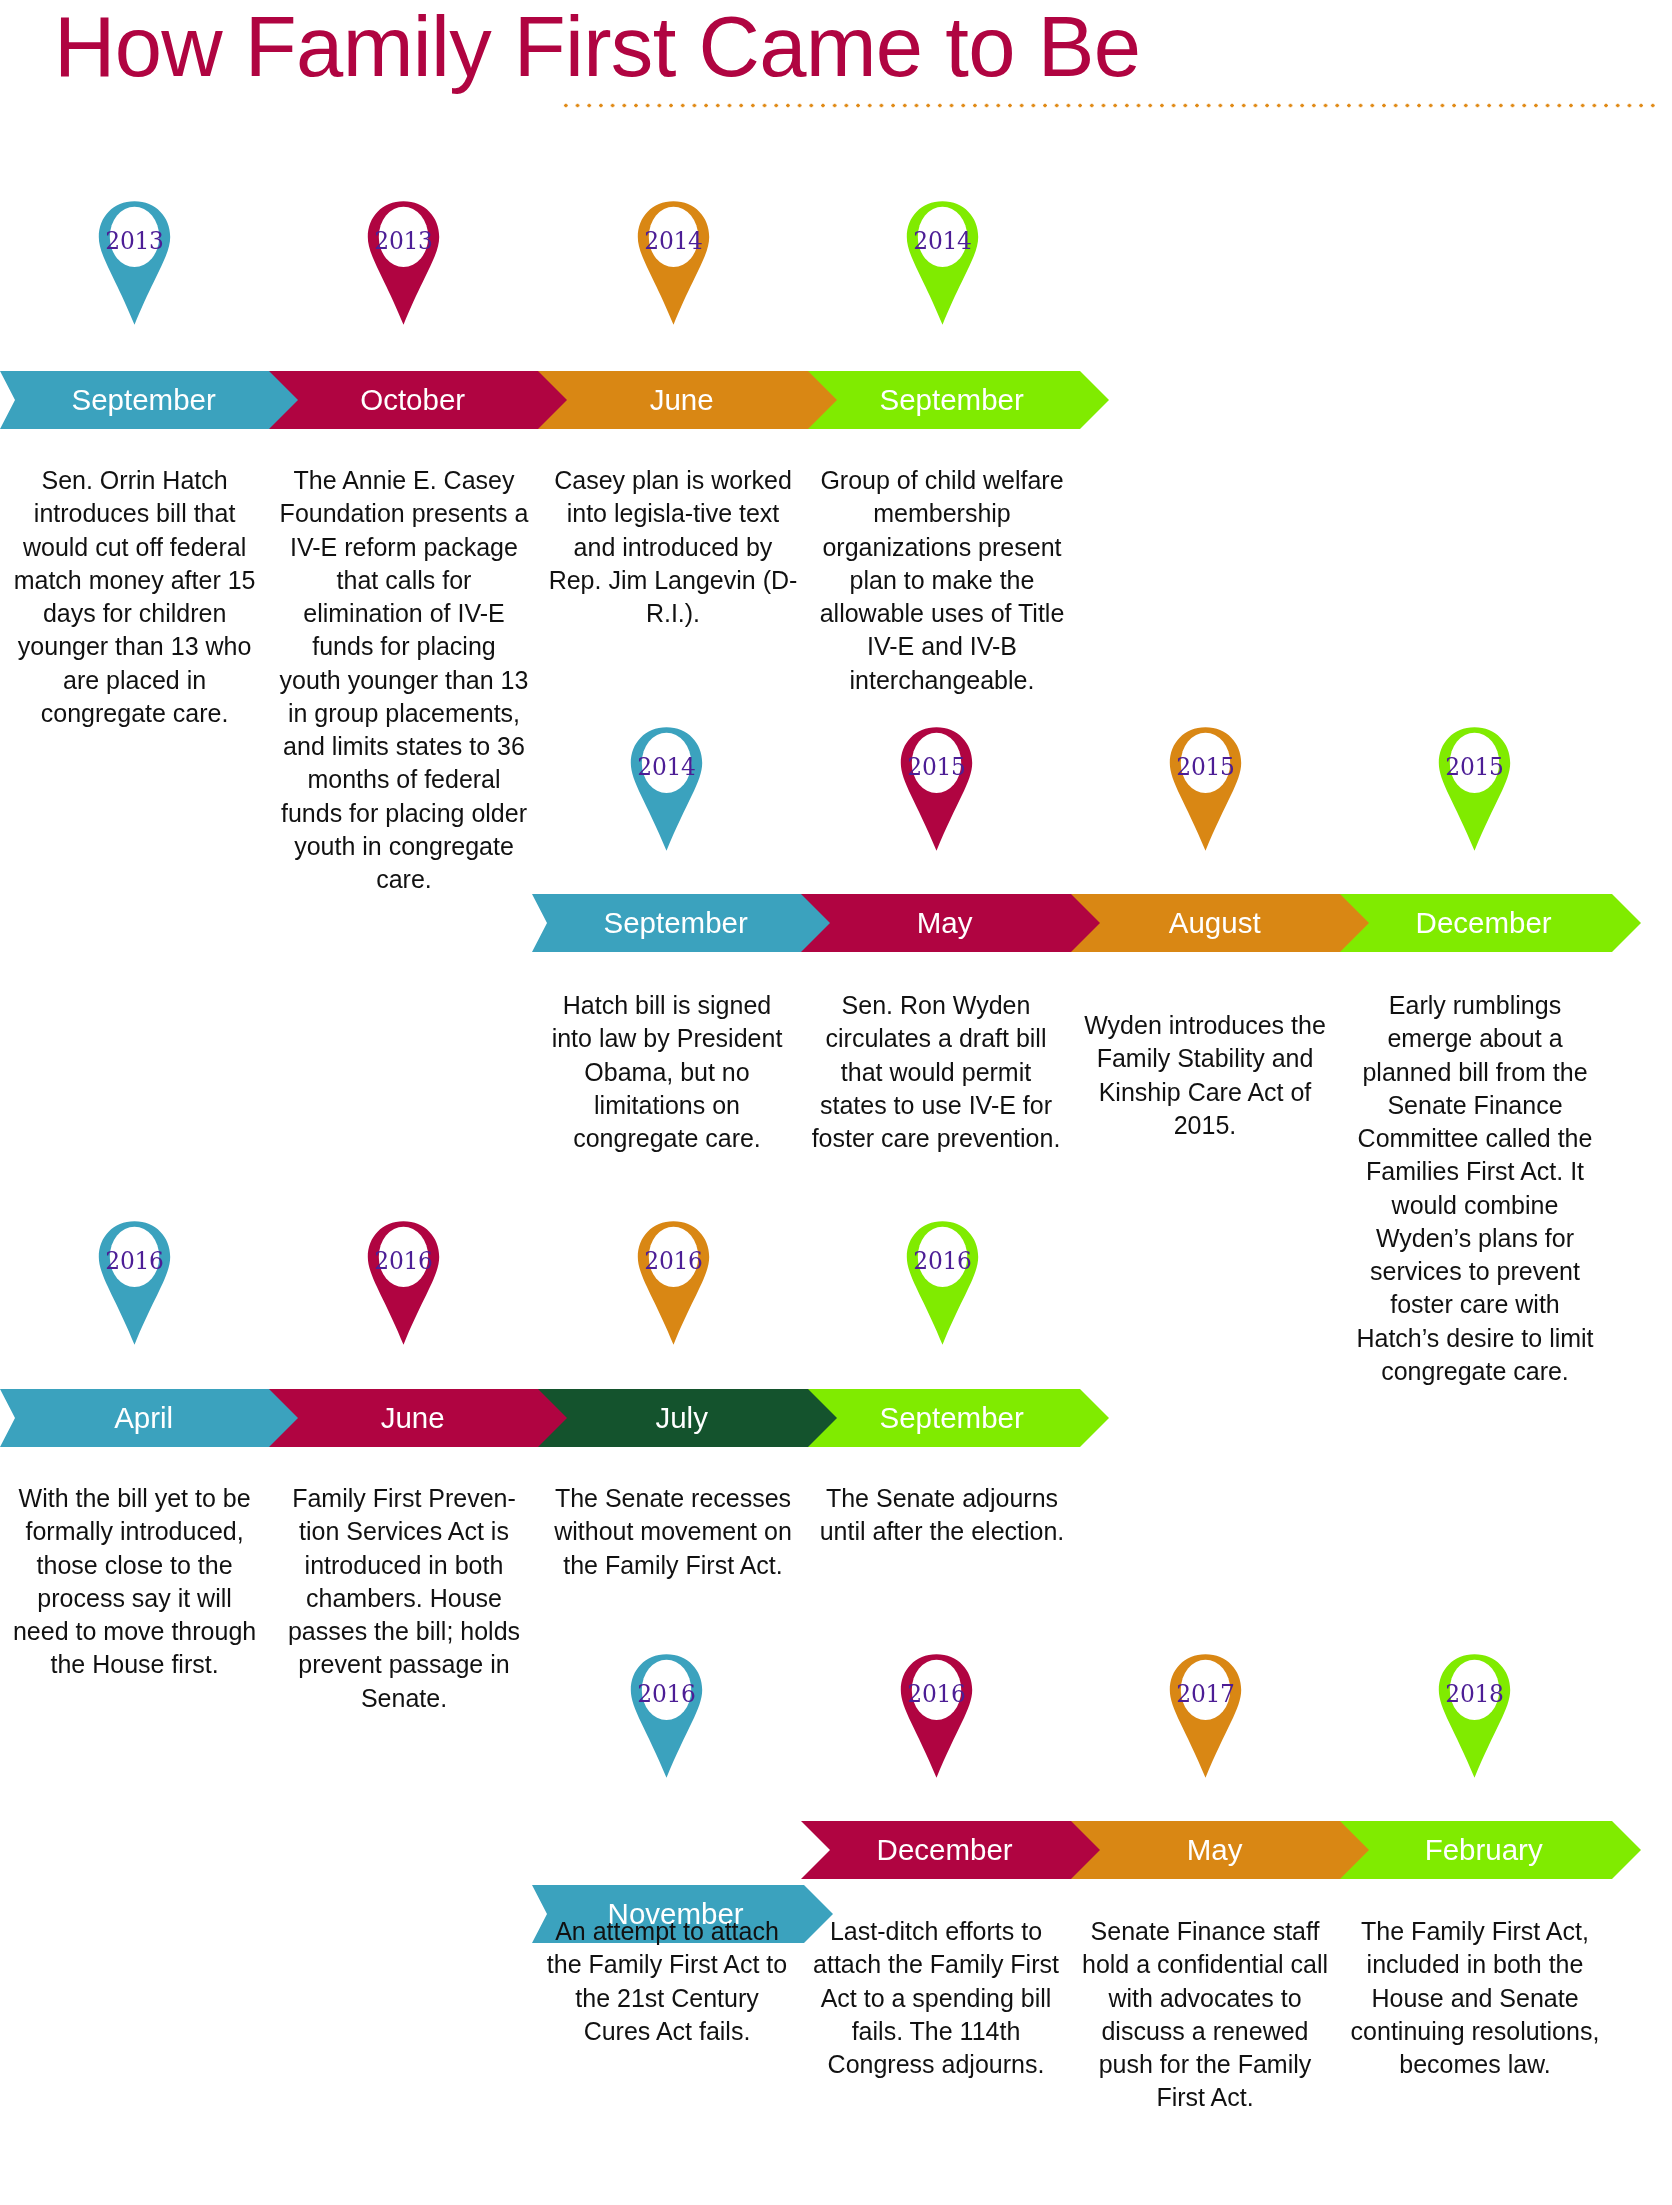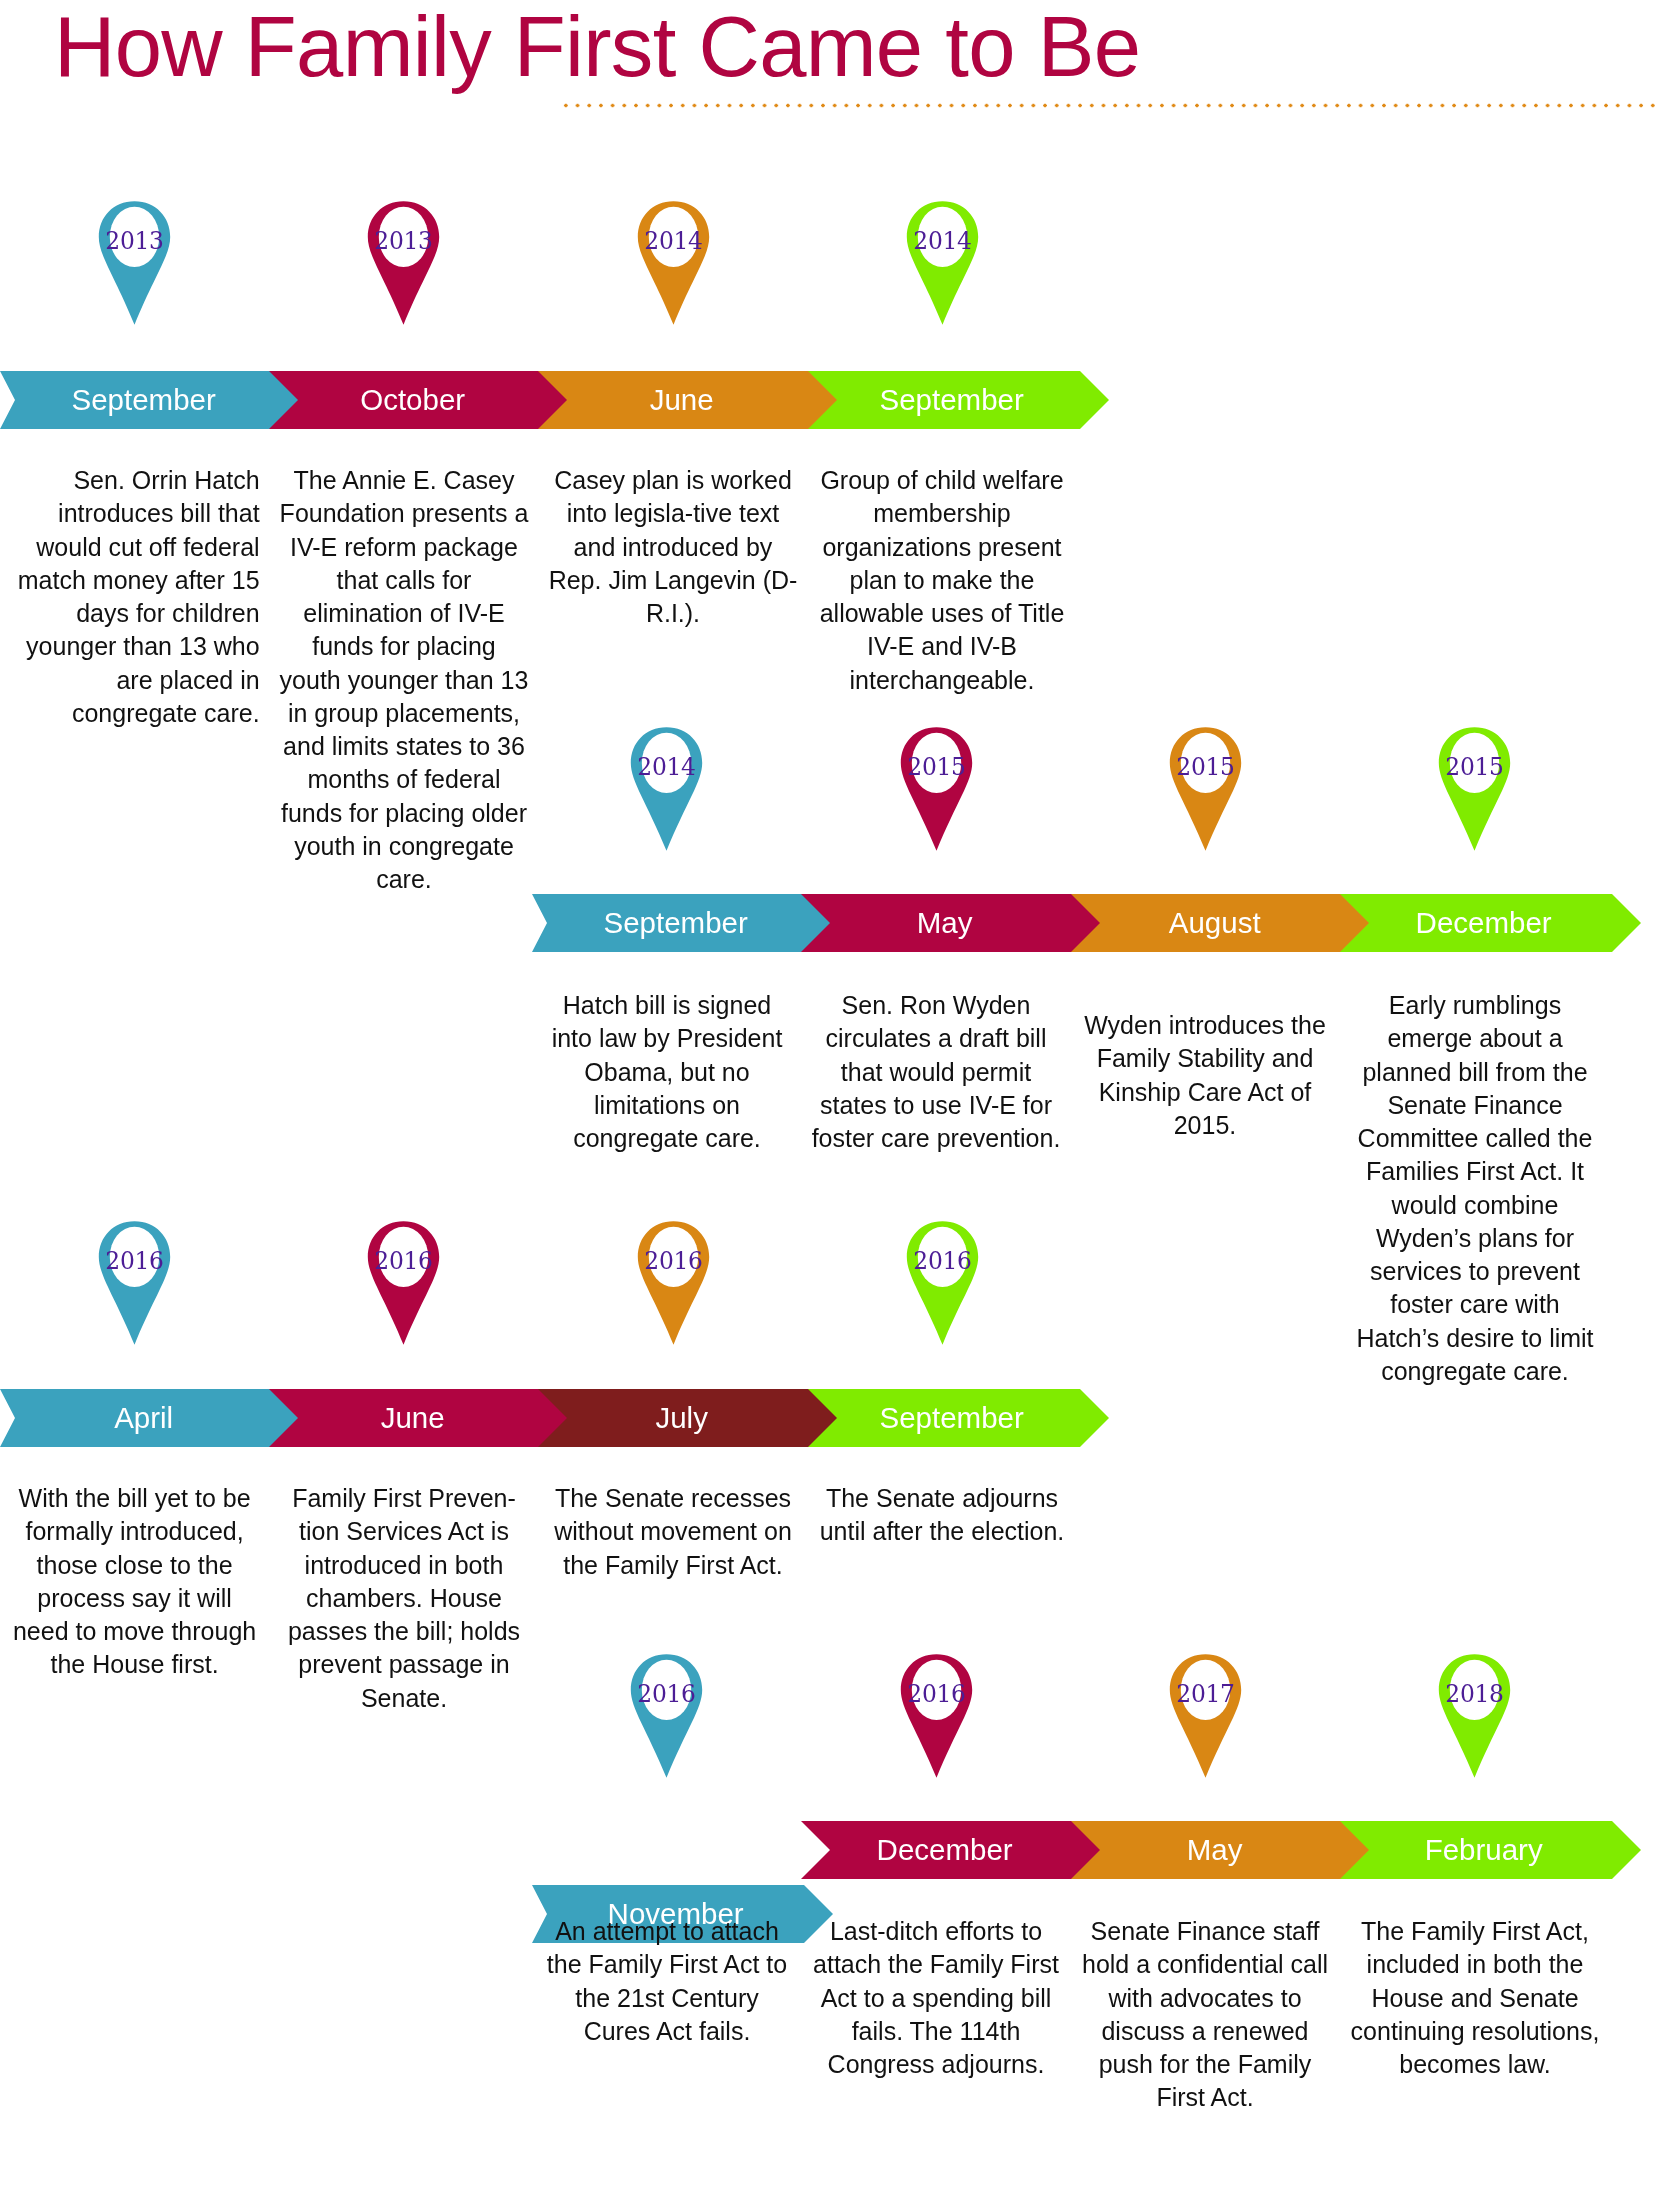--- a/index.html
+++ b/index.html
@@ -91,21 +91,21 @@
     <div class="pin" style="left: 94px; top: 199px;">
       <svg viewBox="0 0 118 186" xmlns="http://www.w3.org/2000/svg" aria-hidden="true">
         <path d="M59 3 C28 3 7 26 7 55 C7 82 30 112 59 183 C88 112 111 82 111 55 C111 26 90 3 59 3 Z" fill="#3ba2be"></path>
         <ellipse cx="59" cy="55" rx="36" ry="44" fill="#ffffff"></ellipse>
       </svg>
       <div class="pin-year">2013</div>
     </div>
     <div class="bar first" style="left: 0px; top: 371px; width: 301px; background: rgb(59, 162, 190);">
       <span class="bar-label">September</span>
     </div>
-    <div class="coltext" style="left: 9.6px; top: 464px; width: 250px; text-align: right;">Sen. Orrin Hatch introduces bill that would cut off federal match money after 15 days for children younger than 13 who are placed in congregate care.</div>
+    <div class="coltext" style="left: 9.6px; top: 464px; width: 250px;">Sen. Orrin Hatch introduces bill that would cut off federal match money after 15 days for children younger than 13 who are placed in congregate care.</div>
     <div class="pin" style="left: 363px; top: 199px;">
       <svg viewBox="0 0 118 186" xmlns="http://www.w3.org/2000/svg" aria-hidden="true">
         <path d="M59 3 C28 3 7 26 7 55 C7 82 30 112 59 183 C88 112 111 82 111 55 C111 26 90 3 59 3 Z" fill="#b00441"></path>
         <ellipse cx="59" cy="55" rx="36" ry="44" fill="#ffffff"></ellipse>
       </svg>
       <div class="pin-year">2013</div>
     </div>
     <div class="bar mid" style="left: 269px; top: 371px; width: 301px; background: rgb(176, 4, 65);">
       <span class="bar-label">October</span>
     </div>
@@ -198,21 +198,21 @@
       <span class="bar-label">June</span>
     </div>
     <div class="coltext" style="left: 279px; top: 1482px; width: 250px;">Family First Preven-tion Services Act is introduced in both chambers. House passes the bill; holds prevent passage in Senate.</div>
     <div class="pin" style="left: 633px; top: 1219px;">
       <svg viewBox="0 0 118 186" xmlns="http://www.w3.org/2000/svg" aria-hidden="true">
         <path d="M59 3 C28 3 7 26 7 55 C7 82 30 112 59 183 C88 112 111 82 111 55 C111 26 90 3 59 3 Z" fill="#d98714"></path>
         <ellipse cx="59" cy="55" rx="36" ry="44" fill="#ffffff"></ellipse>
       </svg>
       <div class="pin-year">2016</div>
     </div>
-    <div class="bar mid" style="left: 538px; top: 1389px; width: 301px; background: #7f1d1d;">
+    <div class="bar mid" style="left: 538px; top: 1389px; width: 301px; background: #14532d;">
       <span class="bar-label">July</span>
     </div>
     <div class="coltext" style="left: 548px; top: 1482px; width: 250px;">The Senate recesses without movement on the Family First Act.</div>
     <div class="pin" style="left: 902px; top: 1219px;">
       <svg viewBox="0 0 118 186" xmlns="http://www.w3.org/2000/svg" aria-hidden="true">
         <path d="M59 3 C28 3 7 26 7 55 C7 82 30 112 59 183 C88 112 111 82 111 55 C111 26 90 3 59 3 Z" fill="#80eb00"></path>
         <ellipse cx="59" cy="55" rx="36" ry="44" fill="#ffffff"></ellipse>
       </svg>
       <div class="pin-year">2016</div>
     </div>

